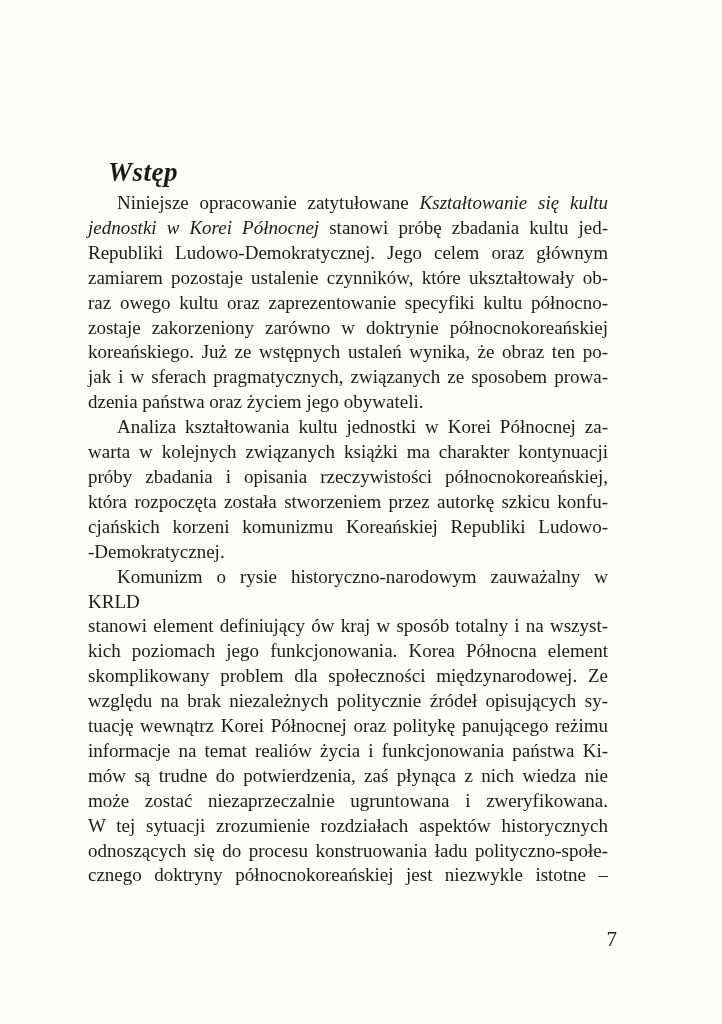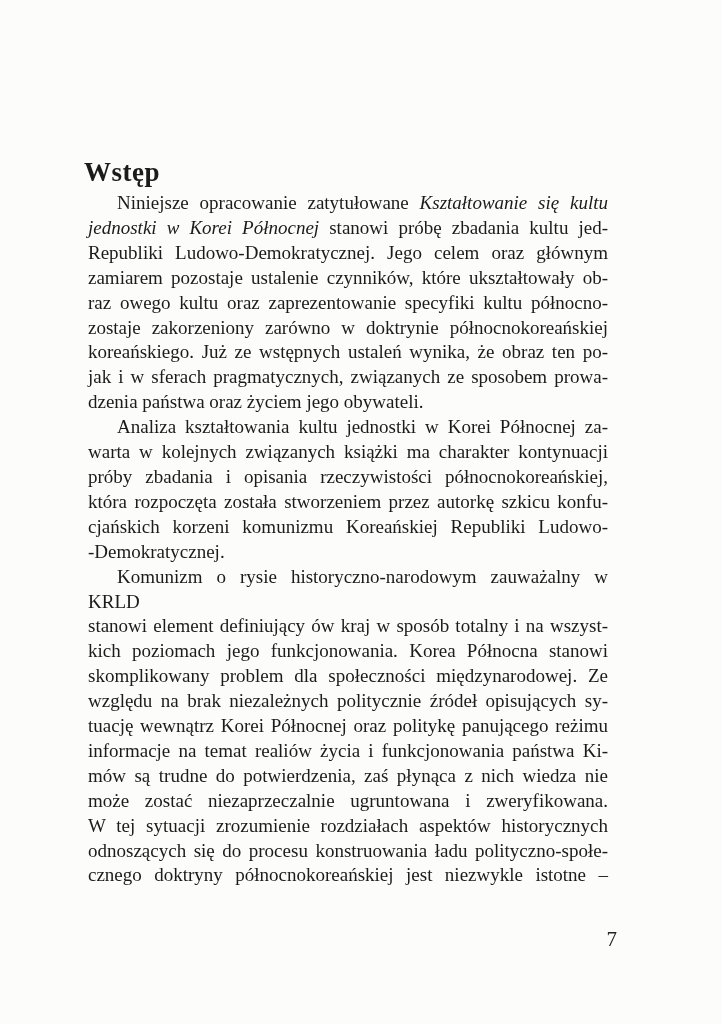--- a/index.html
+++ b/index.html
@@ -14,26 +14,27 @@
     overflow: hidden;
     font-family: "Liberation Serif", "DejaVu Serif", serif;
     color: #1b1b18;
   }
   .page {
     position: absolute;
     inset: 0;
   }
   .chapter-title {
     position: absolute;
-    left: 84px;
+    left: 108px;
     top: 138px;
     font-size: 27px;
     font-weight: 700;
     letter-spacing: 0.5px;
     line-height: 1.2;
+    font-style: italic;
   }
   .bodytext {
     position: absolute;
     left: 88px;
     top: 191px;
     width: 520px;
     font-size: 19px;
     line-height: 24.9px;
   }
   .para {
@@ -85,21 +86,21 @@
         <div class="line indent just"><span>Analiza kształtowania kultu jednostki w Korei Północnej za-</span></div>
         <div class="line just"><span>warta w kolejnych związanych książki ma charakter kontynuacji</span></div>
         <div class="line just"><span>próby zbadania i opisania rzeczywistości północnokoreańskiej,</span></div>
         <div class="line just"><span>która rozpoczęta została stworzeniem przez autorkę szkicu konfu-</span></div>
         <div class="line just"><span>cjańskich korzeni komunizmu Koreańskiej Republiki Ludowo-</span></div>
         <div class="line"><span>-Demokratycznej.</span></div>
       </div>
       <div class="para">
         <div class="line indent just"><span>Komunizm o rysie historyczno-narodowym zauważalny w KRLD</span></div>
         <div class="line just"><span>stanowi element definiujący ów kraj w sposób totalny i na wszyst-</span></div>
-        <div class="line just"><span>kich poziomach jego funkcjonowania. Korea Północna stanowi</span></div>
+        <div class="line just"><span>kich poziomach jego funkcjonowania. Korea Północna element</span></div>
         <div class="line just"><span>skomplikowany problem dla społeczności międzynarodowej. Ze</span></div>
         <div class="line just"><span>względu na brak niezależnych politycznie źródeł opisujących sy-</span></div>
         <div class="line just"><span>tuację wewnątrz Korei Północnej oraz politykę panującego reżimu</span></div>
         <div class="line just"><span>informacje na temat realiów życia i funkcjonowania państwa Ki-</span></div>
         <div class="line just"><span>mów są trudne do potwierdzenia, zaś płynąca z nich wiedza nie</span></div>
         <div class="line just"><span>może zostać niezaprzeczalnie ugruntowana i zweryfikowana.</span></div>
         <div class="line just"><span>W tej sytuacji zrozumienie rozdziałach aspektów historycznych</span></div>
         <div class="line just"><span>odnoszących się do procesu konstruowania ładu polityczno-społe-</span></div>
         <div class="line just"><span>cznego doktryny północnokoreańskiej jest niezwykle istotne –</span></div>
       </div>

